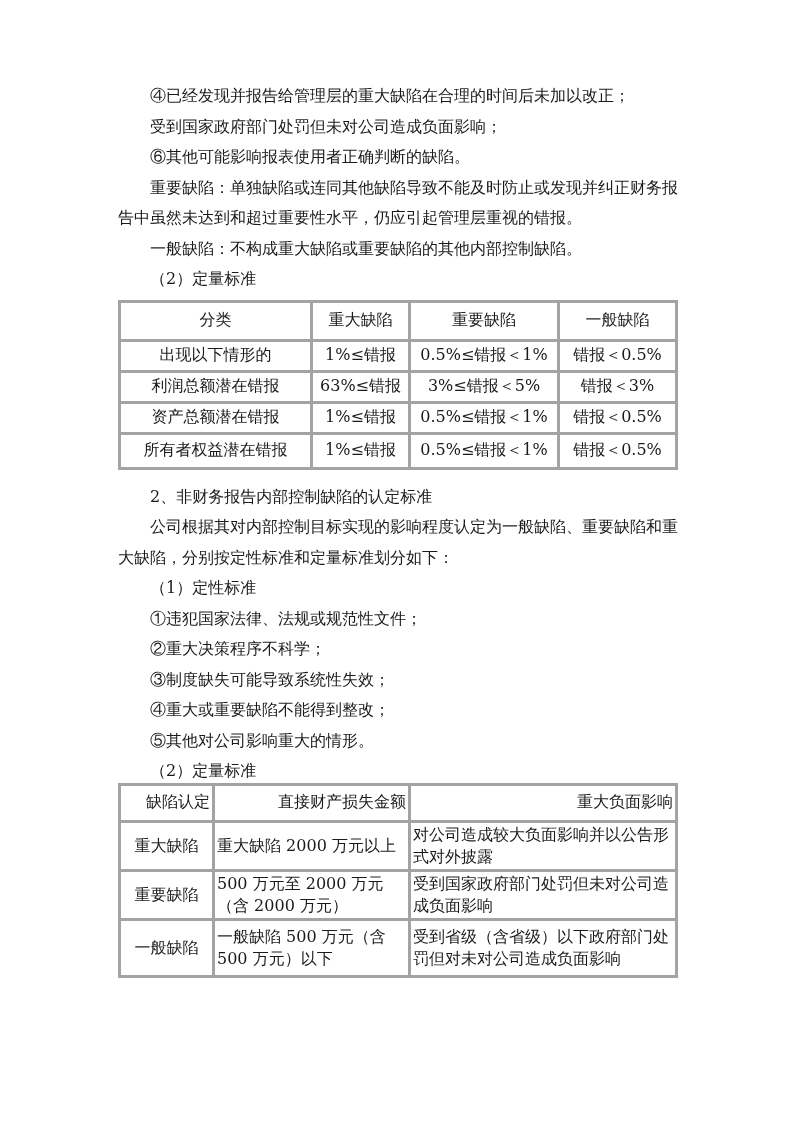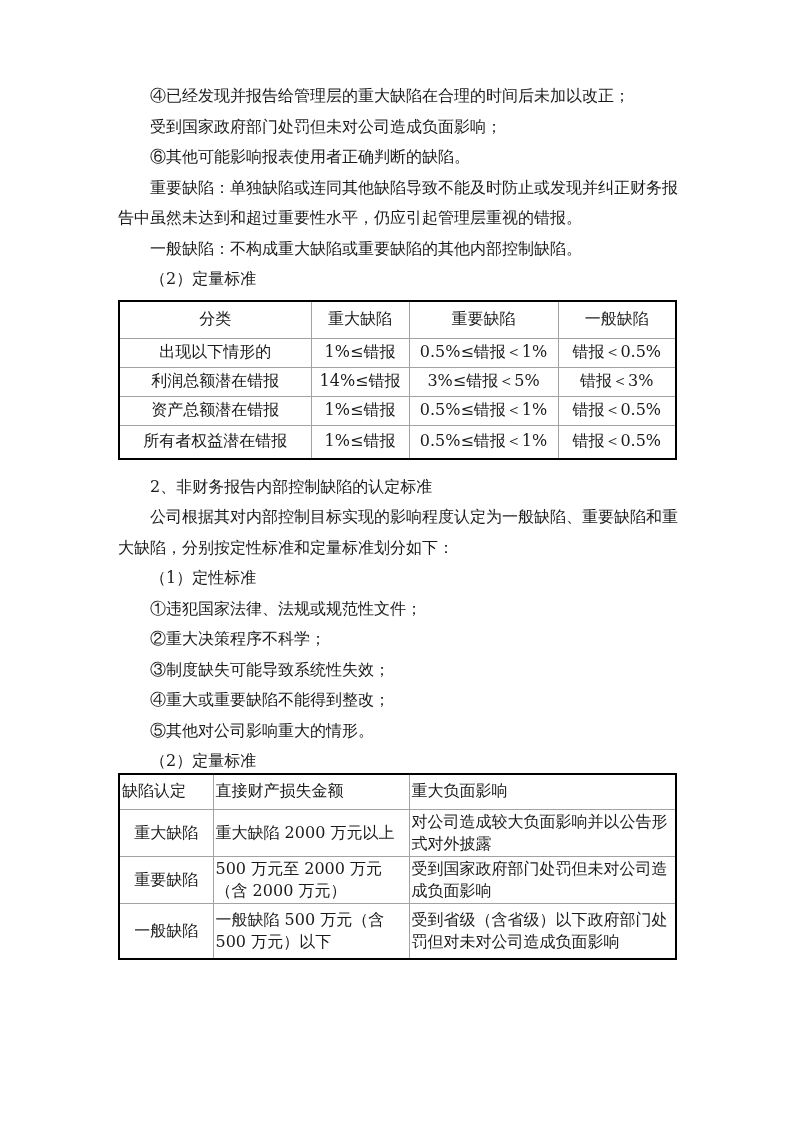--- a/index.html
+++ b/index.html
@@ -26,34 +26,34 @@
   }
   .ind { text-indent: 32px; }
 
   table.doc-table {
     border-collapse: collapse;
     table-layout: fixed;
     width: 557px;
     border: 2px solid #000;
   }
   .doc-table td, .doc-table th {
-    border: 1px solid #a3a3a3;
+    border: 3px solid #a3a3a3;
     font-weight: normal;
     font-size: 16px;
     padding: 1px 2px;
     vertical-align: middle;
     overflow: hidden;
   }
   .t1 { margin: 5px 0 12px 0; }
   .t1 th { height: 34px; text-align: center; }
   .t1 td { height: 26px; text-align: center; }
   .t1 tr.last td { height: 30px; margin-top: 47px; }
 
   .t2 { margin-top: -4px; }
-  .t2 th { height: 32px; text-align: left; }
+  .t2 th { height: 32px; text-align: right; }
   .t2 td { line-height: 22px; }
   .t2 td.c0 { text-align: center; }
   .t2 td.c1, .t2 td.c2 { text-align: left; }
   .t2 tr.r0 td { height: 42px; }
   .t2 tr.r1 td { height: 44px; }
   .t2 tr.r2 td { height: 52px; }
 </style>
 </head>
 <body>
 
@@ -83,21 +83,21 @@
         <th>一般缺陷</th>
       </tr>
       <tr>
         <td>出现以下情形的</td>
         <td>1%≤错报</td>
         <td>0.5%≤错报＜1%</td>
         <td>错报＜0.5%</td>
       </tr>
       <tr>
         <td>利润总额潜在错报</td>
-        <td>14%≤错报</td>
+        <td>63%≤错报</td>
         <td>3%≤错报＜5%</td>
         <td>错报＜3%</td>
       </tr>
       <tr>
         <td>资产总额潜在错报</td>
         <td>1%≤错报</td>
         <td>0.5%≤错报＜1%</td>
         <td>错报＜0.5%</td>
       </tr>
       <tr class="last">

